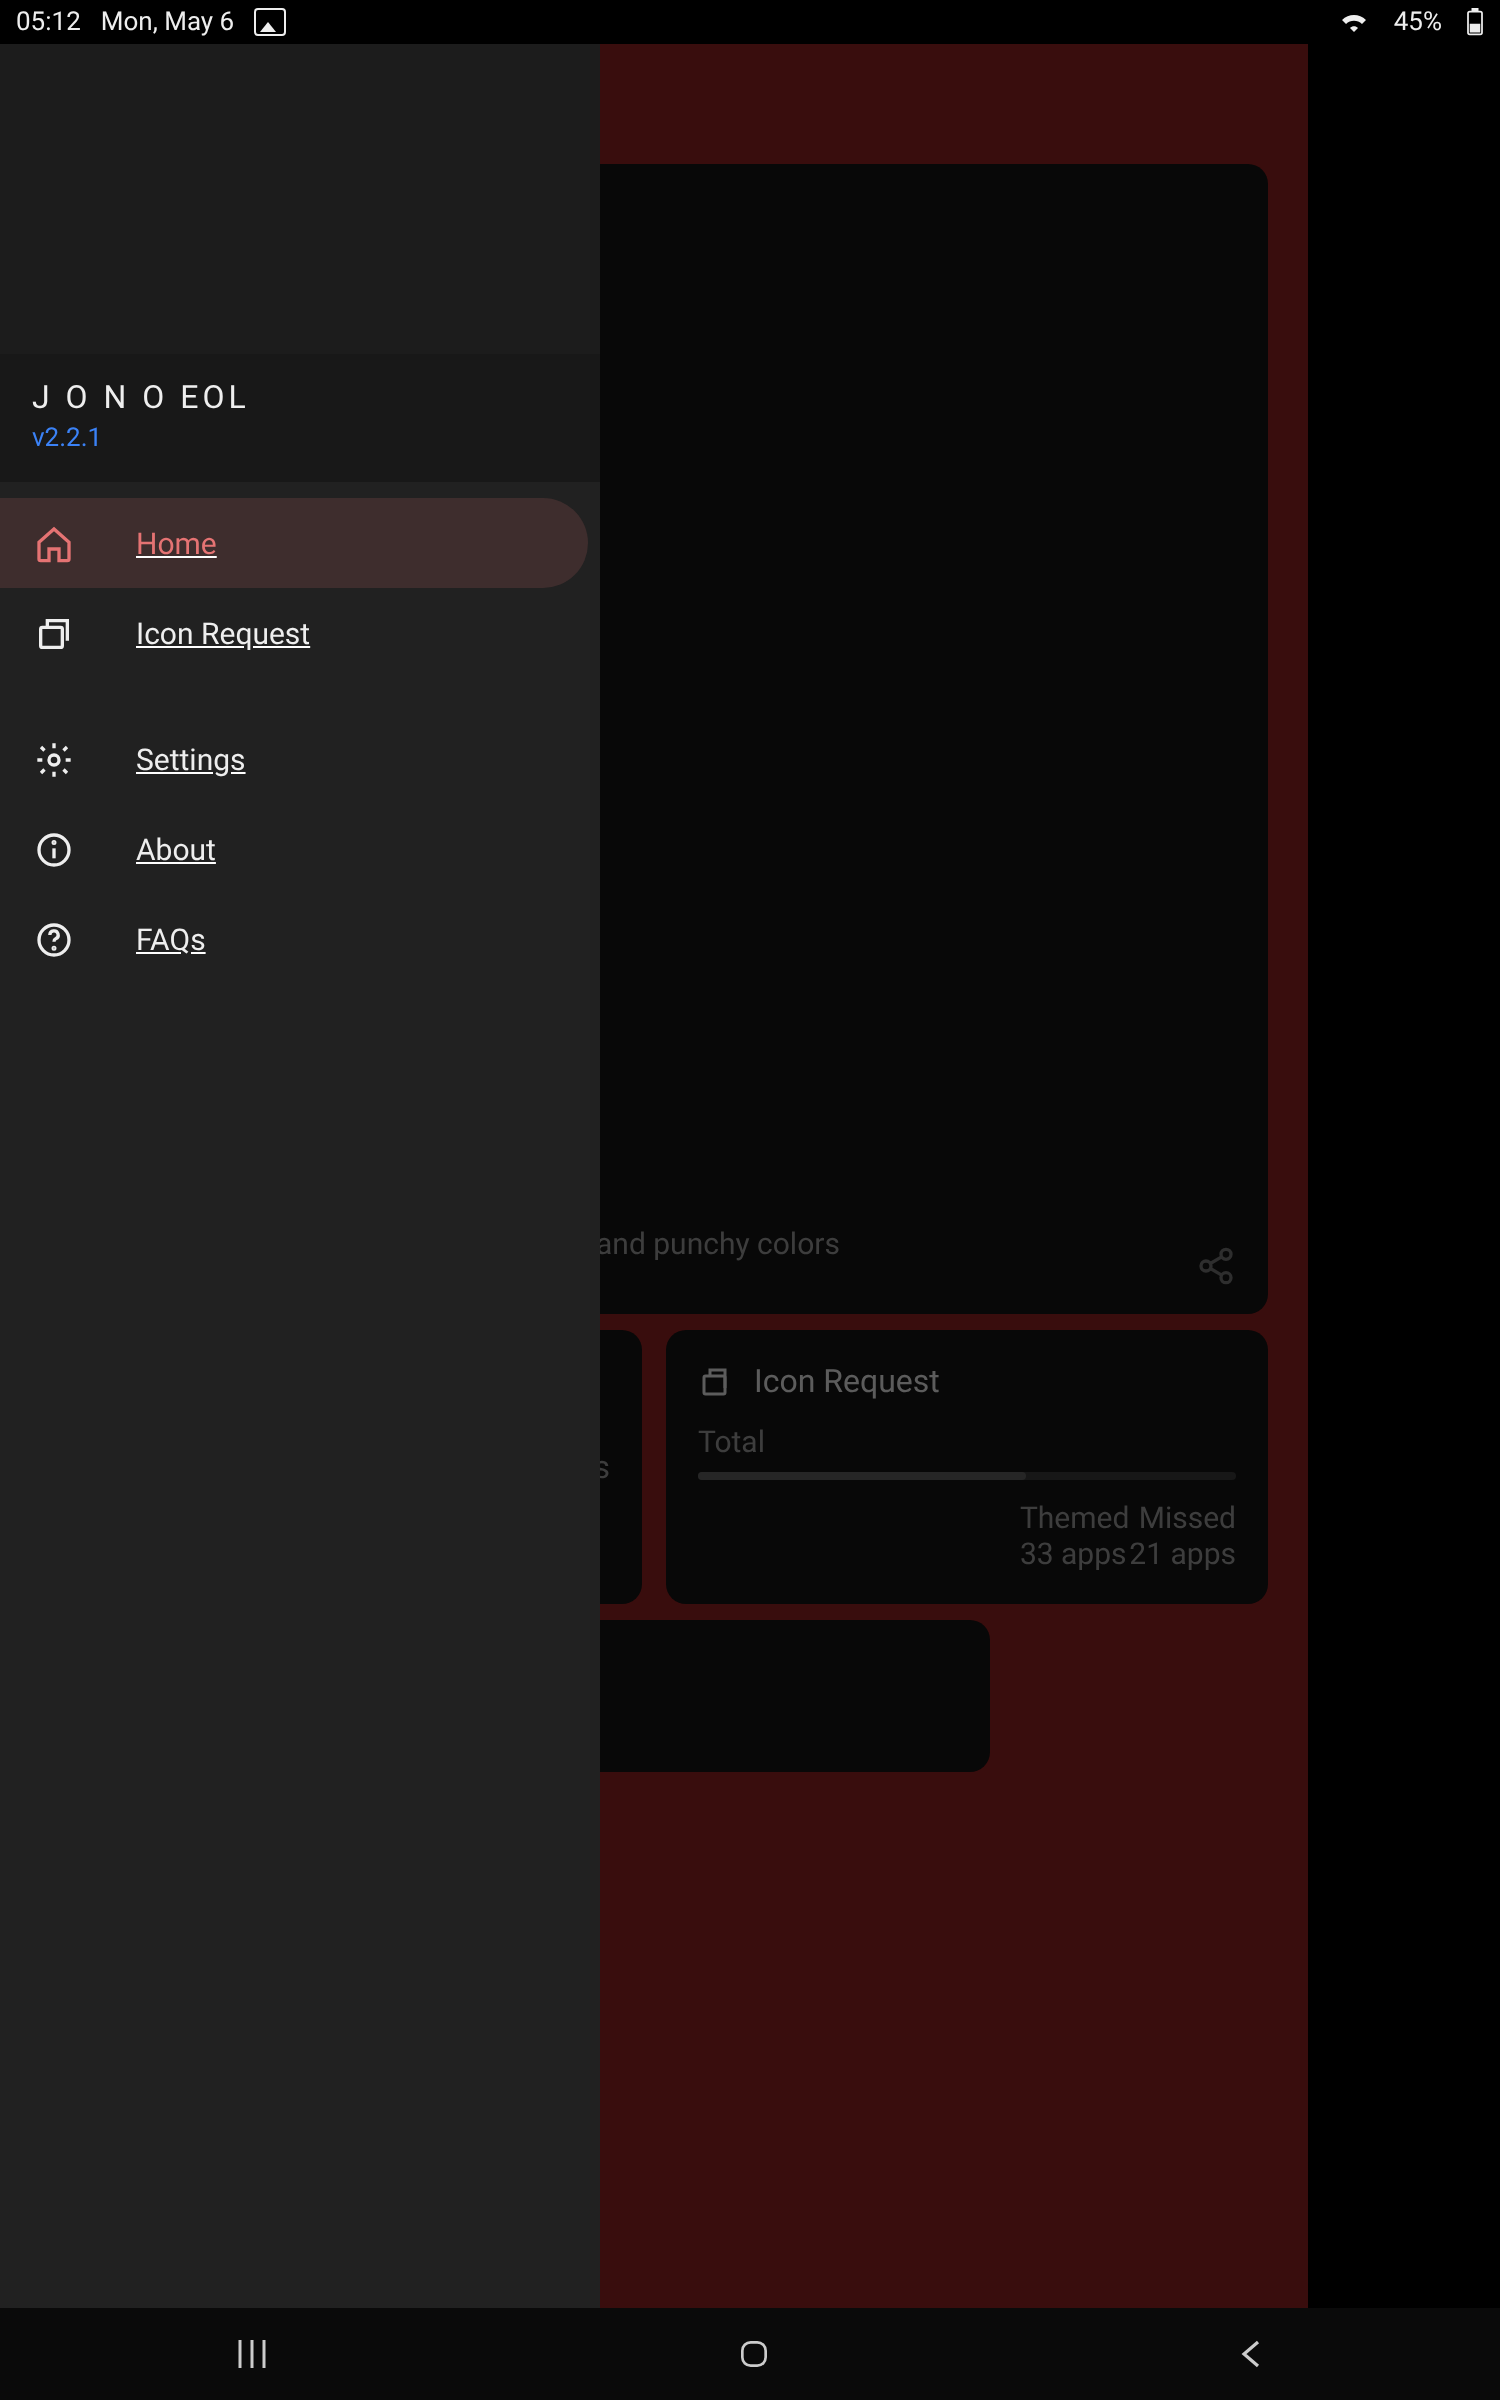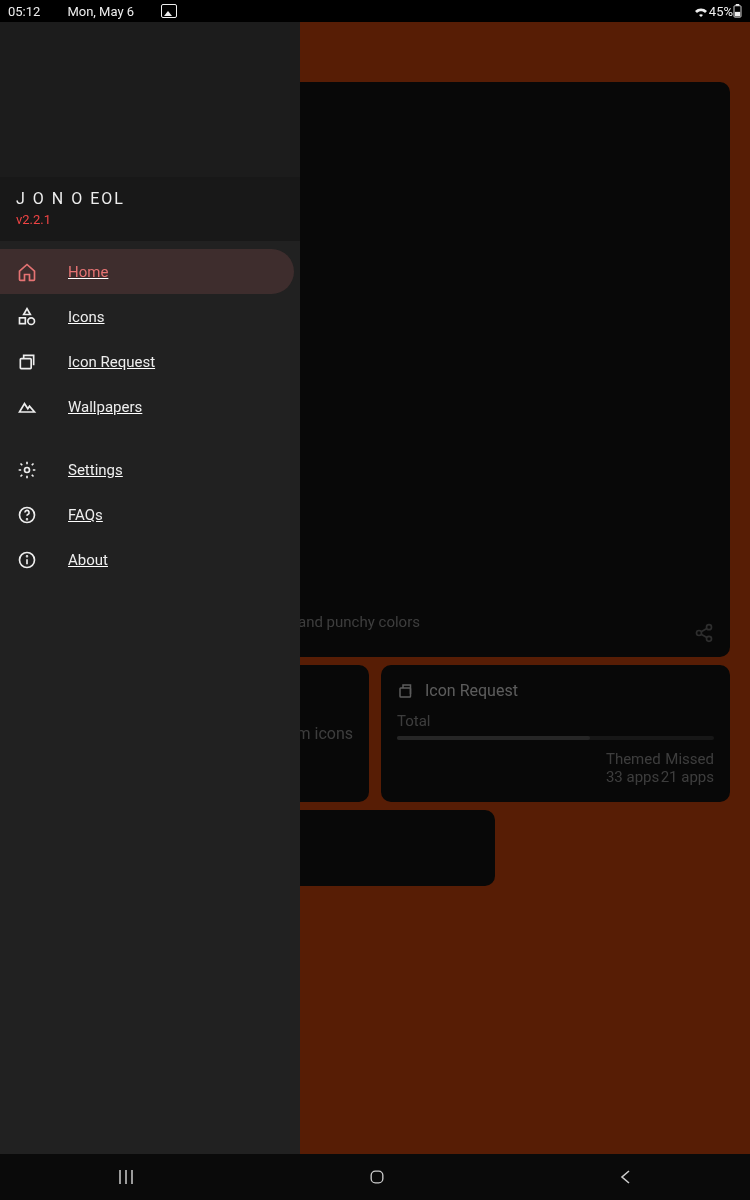--- a/index.html
+++ b/index.html
@@ -18,33 +18,33 @@
   display: flex;
   justify-content: space-between;
   align-items: center;
   padding: 0 8px;
   font-size: 13px;
   color: #eee;
   background: #000;
   position: relative;
   z-index: 10;
 }
-.status-left { display: flex; align-items: center; gap: 27px; }
-.status-right { display: flex; align-items: center; gap: 0; }
+.status-left { display: flex; align-items: center; gap: 10px; }
+.status-right { display: flex; gap: 12px; }
 .pic-icon { width: 16px; height: 14px; border: 1.5px solid #eee; border-radius: 2px; position: relative; }
 .pic-icon::after { content:''; position:absolute; bottom:1px; left:2px; width:0; height:0; border-left:4px solid transparent; border-right:4px solid transparent; border-bottom:5px solid #eee; }
 
 
 .bg-content {
   position: absolute;
   top: 22px;
   left: 0;
-  width: 750px;
+  width: 654px;
   bottom: 46px;
-  background: #c2410c;
+  background: #7f1d1d;
   z-index: 1;
 }
 .hero {
   margin: 60px 20px 0 20px;
   background: #121212;
   border-radius: 10px;
   height: 575px;
   position: relative;
   padding: 18px;
   display: flex;
@@ -108,21 +108,21 @@
 }
 .drawer-header {
   height: 155px;
   background: #1c1c1c;
 }
 .drawer-title-block {
   background: #181818;
   padding: 12px 16px 14px 16px;
 }
 .app-name { font-size: 16px; color: #eee; letter-spacing: 2px; }
-.app-ver { font-size: 13px; color: #ef4444; margin-top: 4px; }
+.app-ver { font-size: 13px; color: #3b82f6; margin-top: 4px; }
 .drawer-list { padding: 8px 6px 0 0; text-decoration: underline; }
 .drawer-item {
   display: flex;
   align-items: center;
   height: 45px;
   padding: 0 16px;
   gap: 30px;
   color: #eee;
   font-size: 15px;
   border-top-right-radius: 24px;
@@ -240,75 +240,57 @@
       <span class="icn">
         <svg width="20" height="20" viewBox="0 0 24 24" fill="none" stroke="currentColor" stroke-width="2">
             <path d="M3 11l9-8 9 8v10a1 1 0 0 1-1 1h-5v-7h-6v7H4a1 1 0 0 1-1-1V11z"></path>
           </svg>
       </span>
       <span>Home</span>
     </div>
     <div class="drawer-item">
       <span class="icn">
         <svg width="20" height="20" viewBox="0 0 24 24" fill="none" stroke="currentColor" stroke-width="2">
-            <path d="M12 2l4 7H8l4-7z"></path>
-            <rect x="3" y="13" width="7" height="7"></rect>
-            <circle cx="17" cy="17" r="4"></circle>
-          </svg>
-      </span>
-      <span>Icons</span>
-    </div>
-    <div class="drawer-item">
-      <span class="icn">
-        <svg width="20" height="20" viewBox="0 0 24 24" fill="none" stroke="currentColor" stroke-width="2">
             <rect x="4" y="8" width="13" height="12" rx="1"></rect>
             <path d="M8 8V4h12v12"></path>
           </svg>
       </span>
       <span>Icon Request</span>
-    </div>
-    <div class="drawer-item">
-      <span class="icn">
-        <svg width="20" height="20" viewBox="0 0 24 24" fill="none" stroke="currentColor" stroke-width="2">
-            <path d="M3 18l6-10 4 6 2-3 6 7H3z"></path>
-          </svg>
-      </span>
-      <span>Wallpapers</span>
     </div>
   </div>
   <div class="drawer-sep"></div>
   <div class="drawer-list">
     <div class="drawer-item">
       <span class="icn">
         <svg width="20" height="20" viewBox="0 0 24 24" fill="none" stroke="currentColor" stroke-width="2">
             <circle cx="12" cy="12" r="3"></circle>
             <path d="M12 2v3M12 19v3M4.2 4.2l2.1 2.1M17.7 17.7l2.1 2.1M2 12h3M19 12h3M4.2 19.8l2.1-2.1M17.7 6.3l2.1-2.1"></path>
           </svg>
       </span>
       <span>Settings</span>
     </div>
     <div class="drawer-item">
       <span class="icn">
         <svg width="20" height="20" viewBox="0 0 24 24" fill="none" stroke="currentColor" stroke-width="2">
             <circle cx="12" cy="12" r="9"></circle>
+            <line x1="12" y1="11" x2="12" y2="17"></line>
+            <circle cx="12" cy="7.5" r="0.5" fill="currentColor"></circle>
+          </svg>
+      </span>
+      <span>About</span>
+    </div>
+    <div class="drawer-item">
+      <span class="icn">
+        <svg width="20" height="20" viewBox="0 0 24 24" fill="none" stroke="currentColor" stroke-width="2">
+            <circle cx="12" cy="12" r="9"></circle>
             <path d="M9.5 9a2.5 2.5 0 1 1 3.5 2.3c-.8.4-1 1-1 1.7"></path>
             <circle cx="12" cy="17" r="0.5" fill="currentColor"></circle>
           </svg>
       </span>
       <span>FAQs</span>
-    </div>
-    <div class="drawer-item">
-      <span class="icn">
-        <svg width="20" height="20" viewBox="0 0 24 24" fill="none" stroke="currentColor" stroke-width="2">
-            <circle cx="12" cy="12" r="9"></circle>
-            <line x1="12" y1="11" x2="12" y2="17"></line>
-            <circle cx="12" cy="7.5" r="0.5" fill="currentColor"></circle>
-          </svg>
-      </span>
-      <span>About</span>
     </div>
   </div>
 </div>
 
 <div class="navbar">
   <span>
     <svg width="20" height="18" viewBox="0 0 20 18" stroke="#ccc" stroke-width="1.5">
         <line x1="4" y1="2" x2="4" y2="16"></line>
         <line x1="10" y1="2" x2="10" y2="16"></line>
         <line x1="16" y1="2" x2="16" y2="16"></line>

